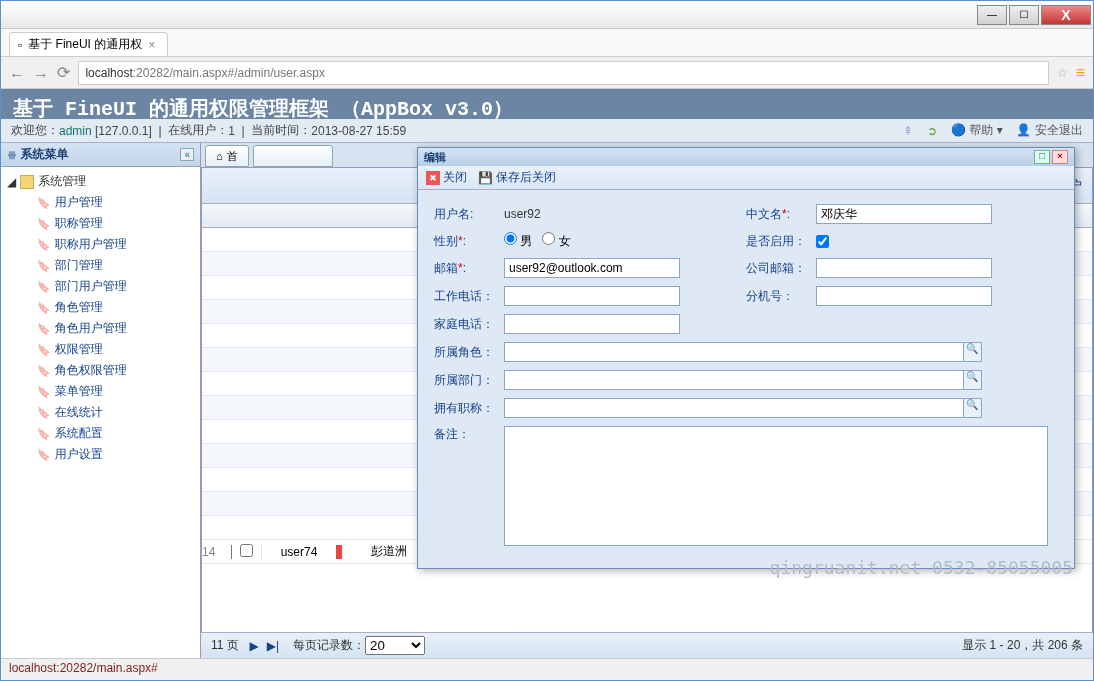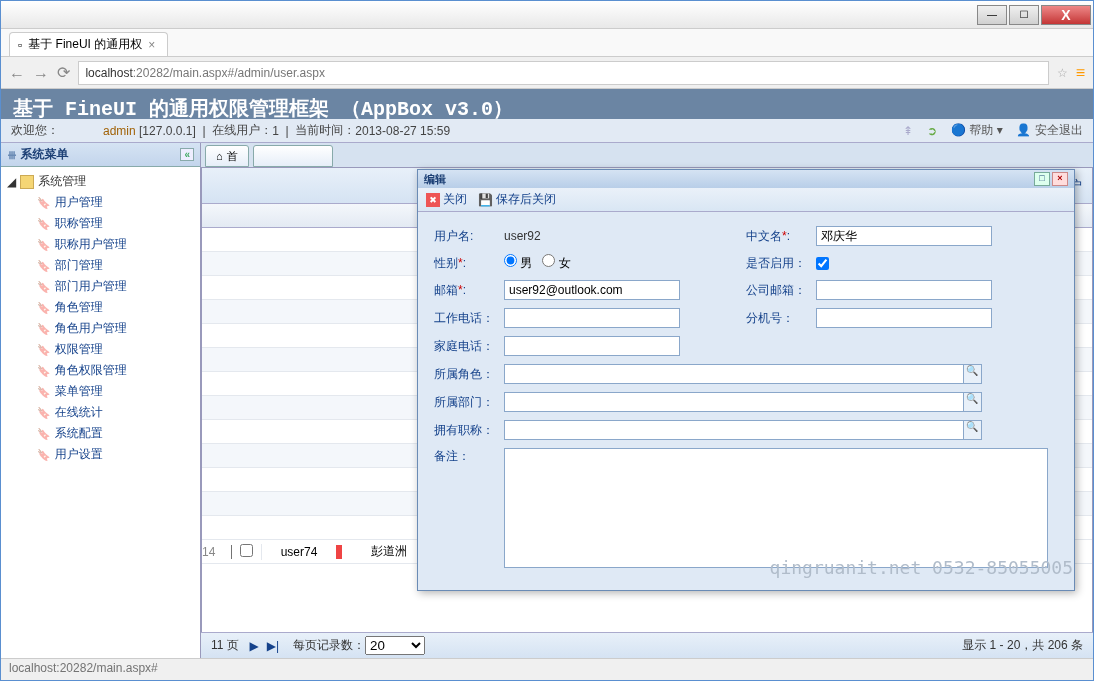--- a/index.html
+++ b/index.html
@@ -22,21 +22,21 @@
     .nav-btn { color: #888; font-size: 16px; cursor: pointer; }
     .url-input { flex: 1; height: 24px; border: 1px solid #ccc; padding: 0 6px; background: #fff; display: flex; align-items: center; color: #777; }
     .url-host { color: #333; }
     .menu-btn { color: #f90; font-size: 16px; }
     
     
     .app-header { height: 30px; background: #6b85a3; color: #fff; font-family: "Courier New", monospace; font-size: 20px; font-weight: bold; padding: 6px 12px; }
     
     
     .status-bar { height: 24px; background: #e2eaf4; border-bottom: 1px solid #aac; display: flex; align-items: center; padding: 0 10px; font-size: 12px; color: #444; }
-    .status-bar .admin { color: #a16207; margin-left: 44px; }
+    .status-bar .admin { color: #0f766e; }
     .status-right { margin-left: auto; display: flex; align-items: center; gap: 14px; color: #555; }
     .status-right span { cursor: pointer; }
     
     
     .main-area { flex: 1; display: flex; position: relative; background: #d6e2f0; overflow: hidden; }
     
     
     .sidebar { width: 200px; background: #fff; border-right: 1px solid #99b; display: flex; flex-direction: column; }
     .sidebar-header { height: 24px; background: linear-gradient(#d5e3f3,#c3d5ec); border-bottom: 1px solid #8aa; display: flex; align-items: center; padding: 0 6px; font-weight: bold; color: #1e4176; }
     .collapse-btn { margin-left: auto; color: #4a6; font-size: 10px; border: 1px solid #8aa; padding: 0 3px; cursor: pointer; background: #eef; }
@@ -69,24 +69,24 @@
     .ico-key { color: #d4a017; font-size: 14px; }
     .ico-edit { color: #d4a017; font-size: 13px; }
     .ico-del { background: #f4b0b0; color: #c00; }
     
     
     .paging { position: absolute; bottom: 0; left: 0; right: 0; height: 26px; background: linear-gradient(#e8f0f9,#d5e3f3); border-top: 1px solid #aac; display: flex; align-items: center; padding: 0 10px; font-size: 12px; color: #333; }
     .paging .pg-btn { color: #15428b; cursor: pointer; padding: 0 4px; }
     .paging-right { margin-left: auto; }
     
     
-    .bottom-status { height: 22px; background: #f0f0f0; border-top: 1px solid #ccc; padding: 2px 8px; color: #737373; }
-    
-    
-    .modal { position: absolute; top: 4px; left: 216px; width: 658px; height: 422px; background: #cddef0; border: 1px solid #6a8bb5; box-shadow: 2px 2px 8px rgba(0,0,0,0.3); display: flex; flex-direction: column; margin-top: 22px; }
+    .bottom-status { height: 22px; background: #f0f0f0; border-top: 1px solid #ccc; padding: 2px 8px; color: #7f1d1d; }
+    
+    
+    .modal { position: absolute; top: 4px; left: 216px; width: 658px; height: 422px; background: #cddef0; border: 1px solid #6a8bb5; box-shadow: 2px 2px 8px rgba(0,0,0,0.3); display: flex; flex-direction: column; }
     .modal-title { height: 22px; background: linear-gradient(#d5e3f3,#b8cee8); display: flex; align-items: center; padding: 0 6px; font-weight: bold; color: #1e4176; font-size: 11px; }
     .modal-title-btns { margin-left: auto; display: flex; gap: 2px; }
     .modal-title-btn { width: 16px; height: 14px; border: 1px solid #7a9; background: #dfe; font-size: 9px; text-align: center; cursor: pointer; }
     .modal-title-btn.close { background: #fdd; border-color: #c88; color: #a00; }
     .modal-toolbar { height: 28px; background: linear-gradient(#eaf1f9,#d9e6f4); border-bottom: 1px solid #aac; display: flex; align-items: center; padding: 0 8px; gap: 12px; }
     .tb-btn { display: flex; align-items: center; gap: 3px; color: #15428b; cursor: pointer; font-size: 12px; }
     .tb-icon { width: 14px; height: 14px; display: inline-flex; align-items: center; justify-content: center; }
     .modal-body { flex: 1; background: #dfe9f5; padding: 14px 16px; }
     .form-row { display: flex; margin-bottom: 8px; align-items: center; }
     .form-cell { display: flex; align-items: center; flex: 1; }

